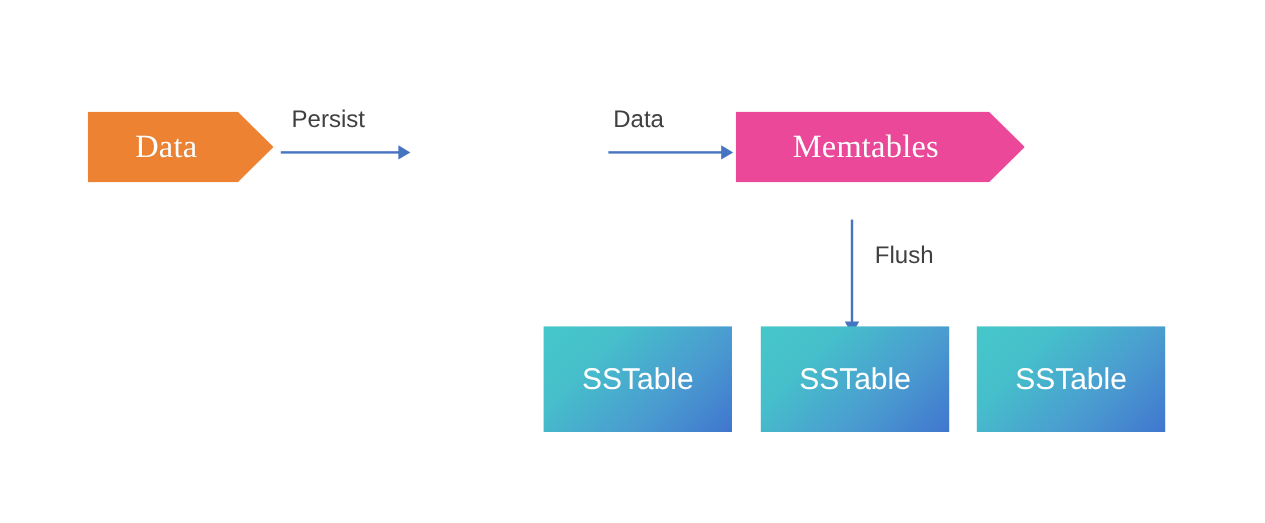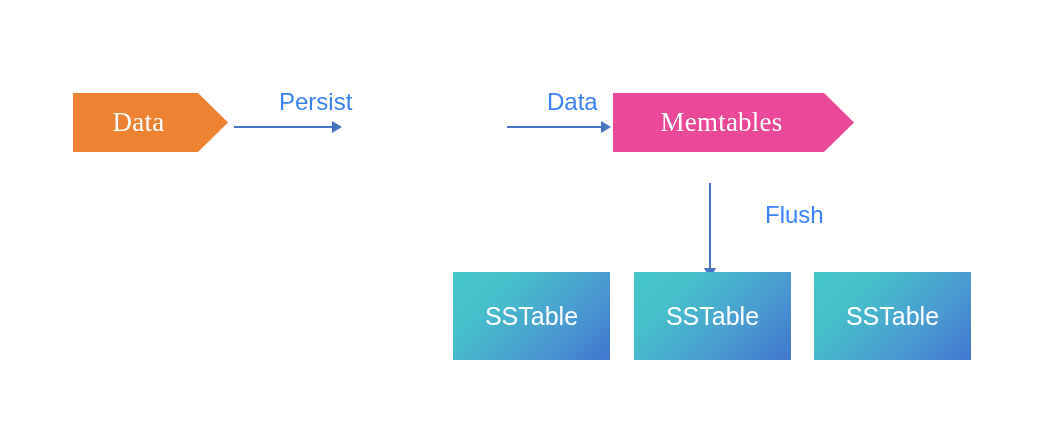--- a/index.html
+++ b/index.html
@@ -95,25 +95,24 @@
     width: 0;
     height: 0;
     border-left: 6px solid transparent;
     border-right: 6px solid transparent;
     border-top: 11px solid #4674C0;
   }
 
   
   .edge-label {
     position: absolute;
-    color: #3b82f6;
-    font-size: 24px;
+    color: #404040;
+    font-size: 20px;
     line-height: 1;
     white-space: nowrap;
-    margin-left: 36px;
   }
   #label-persist { left: 243px; top: 90px; }
   #label-apply   { left: 511px; top: 90px; }
   #label-flush   { left: 729px; top: 203px; }
 
   
   .sstable {
     position: absolute;
     top: 272px;
     width: 157px;

